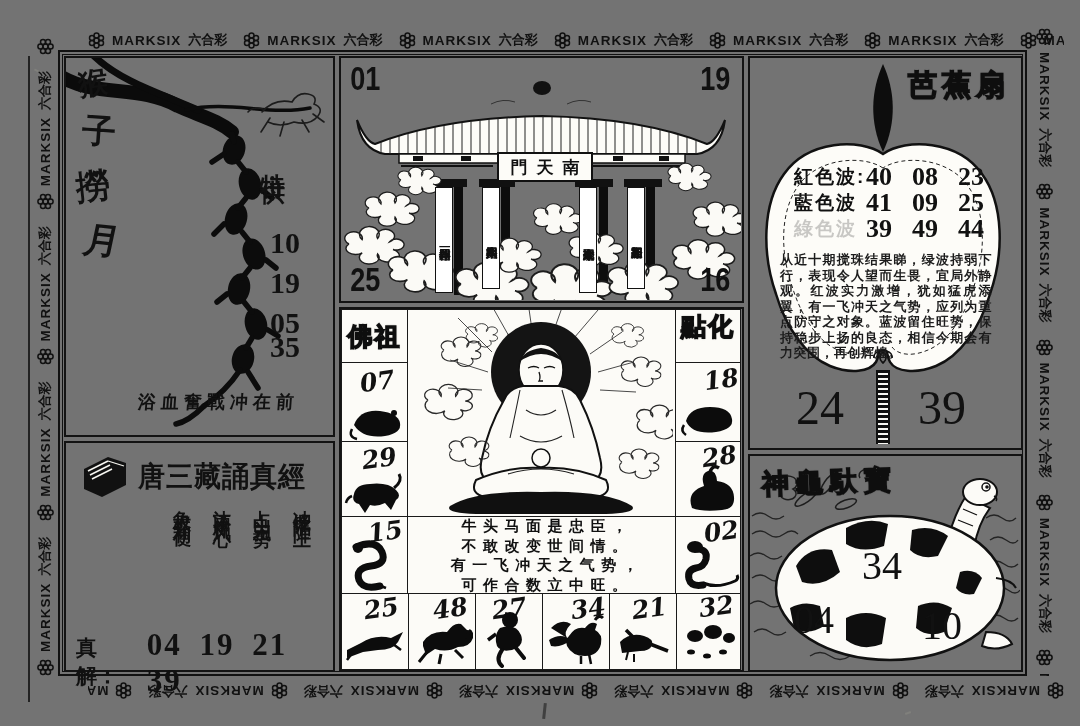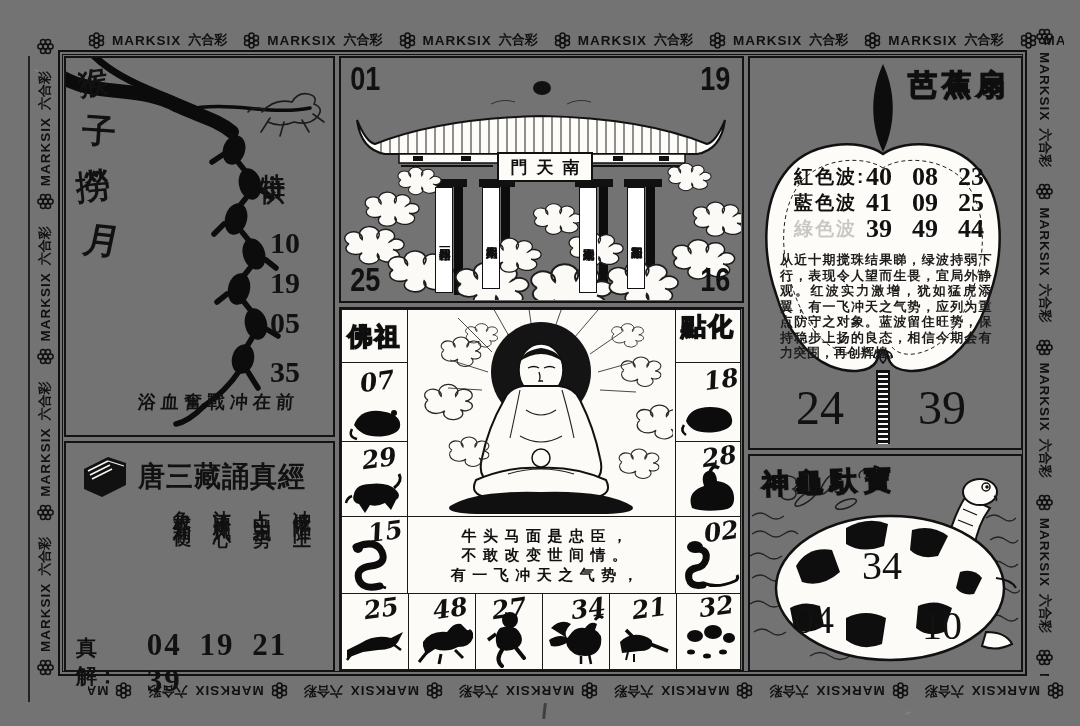--- a/index.html
+++ b/index.html
@@ -473,21 +473,21 @@
       <div class="serif" style="font-size:30px;font-weight:900;transform:rotate(-5deg) skewY(-3deg);margin-left:6px;">猴</div>
       <div class="serif" style="font-size:34px;font-weight:900;transform:rotate(4deg);margin:6px 0 0 10px;">子</div>
       <div class="serif" style="font-size:34px;font-weight:900;transform:rotate(-6deg);margin:8px 0 0 4px;">撈</div>
       <div class="serif" style="font-size:36px;font-weight:900;transform:rotate(6deg) skewX(-6deg);margin:8px 0 0 12px;">月</div>
     </div>
 
     <div class="abs vtext serif" style="left:190px;top:96px;font-size:25px;font-weight:700;letter-spacing:6px;">特供:</div>
     <div class="abs serif" style="left:204px;top:168px;font-size:30px;font-weight:600;">10</div>
     <div class="abs serif" style="left:204px;top:208px;font-size:30px;font-weight:600;">19</div>
     <div class="abs serif" style="left:204px;top:248px;font-size:30px;font-weight:600;">05</div>
-    <div class="abs serif" style="left:204px;top:297px;font-size:30px;font-weight:600;">35</div>
+    <div class="abs serif" style="left:204px;top:272px;font-size:30px;font-weight:600;">35</div>
 
     <div class="abs serif" style="left:72px;top:332px;font-size:18px;font-weight:800;letter-spacing:5px;transform:skewX(-4deg);">浴血奮戰冲在前</div>
   </div>
 
   <div class="panel" style="left:64px;top:441px;width:271px;height:231px;">
     <svg class="abs" style="left:14px;top:10px;" width="52" height="46" viewBox="0 0 52 46">
       <path d="M4,16 L28,4 L46,10 L46,32 L22,44 L4,36 Z" fill="#111"></path>
       <path d="M8,18 L28,8 M10,22 L30,12 M12,26 L32,16" stroke="#f5f5f0" stroke-width="1.6" fill="none"></path>
       <path d="M28,8 L44,13" stroke="#f5f5f0" stroke-width="1.2" fill="none"></path>
     </svg>
@@ -639,20 +639,21 @@
       <svg class="abs" style="left:2px;top:18px;" width="62" height="56" viewBox="0 0 62 56">
         <path d="M12,12 q20,-8 26,5 q5,12 -11,14 q-16,2 -12,14 q4,10 21,6" fill="none" stroke="#0c0c0c" stroke-width="7" stroke-linecap="round"></path>
         <circle cx="14" cy="13" r="5" fill="#0c0c0c"></circle>
         <path d="M34,50 l8,3" stroke="#0c0c0c" stroke-width="2.5"></path>
       </svg>
     </div>
     <div class="bcell" style="left:66px;top:207px;width:269px;height:78px;display:flex;flex-direction:column;align-items:center;justify-content:center;">
       <div class="poemline">牛头马面是忠臣，</div>
       <div class="poemline">不敢改变世间情。</div>
       <div class="poemline">有一飞冲天之气势，</div>
+      <div class="poemline">可作合数立中旺。</div>
     </div>
 
     <div class="bcell" style="left:334px;top:53px;width:66px;height:80px;">
       <div class="abs cellnum" style="left:28px;top:4px;">18</div>
       <svg class="abs" style="left:2px;top:32px;" width="60" height="44" viewBox="0 0 60 44">
         <path d="M8,26 q4,-14 24,-14 q20,0 22,12 q2,10 -16,13 q-24,3 -30,-11 z" fill="#0c0c0c"></path>
         <path d="M6,30 q-4,6 2,10" stroke="#0c0c0c" stroke-width="2.5" fill="none"></path>
       </svg>
     </div>
     <div class="bcell" style="left:334px;top:132px;width:66px;height:76px;">

